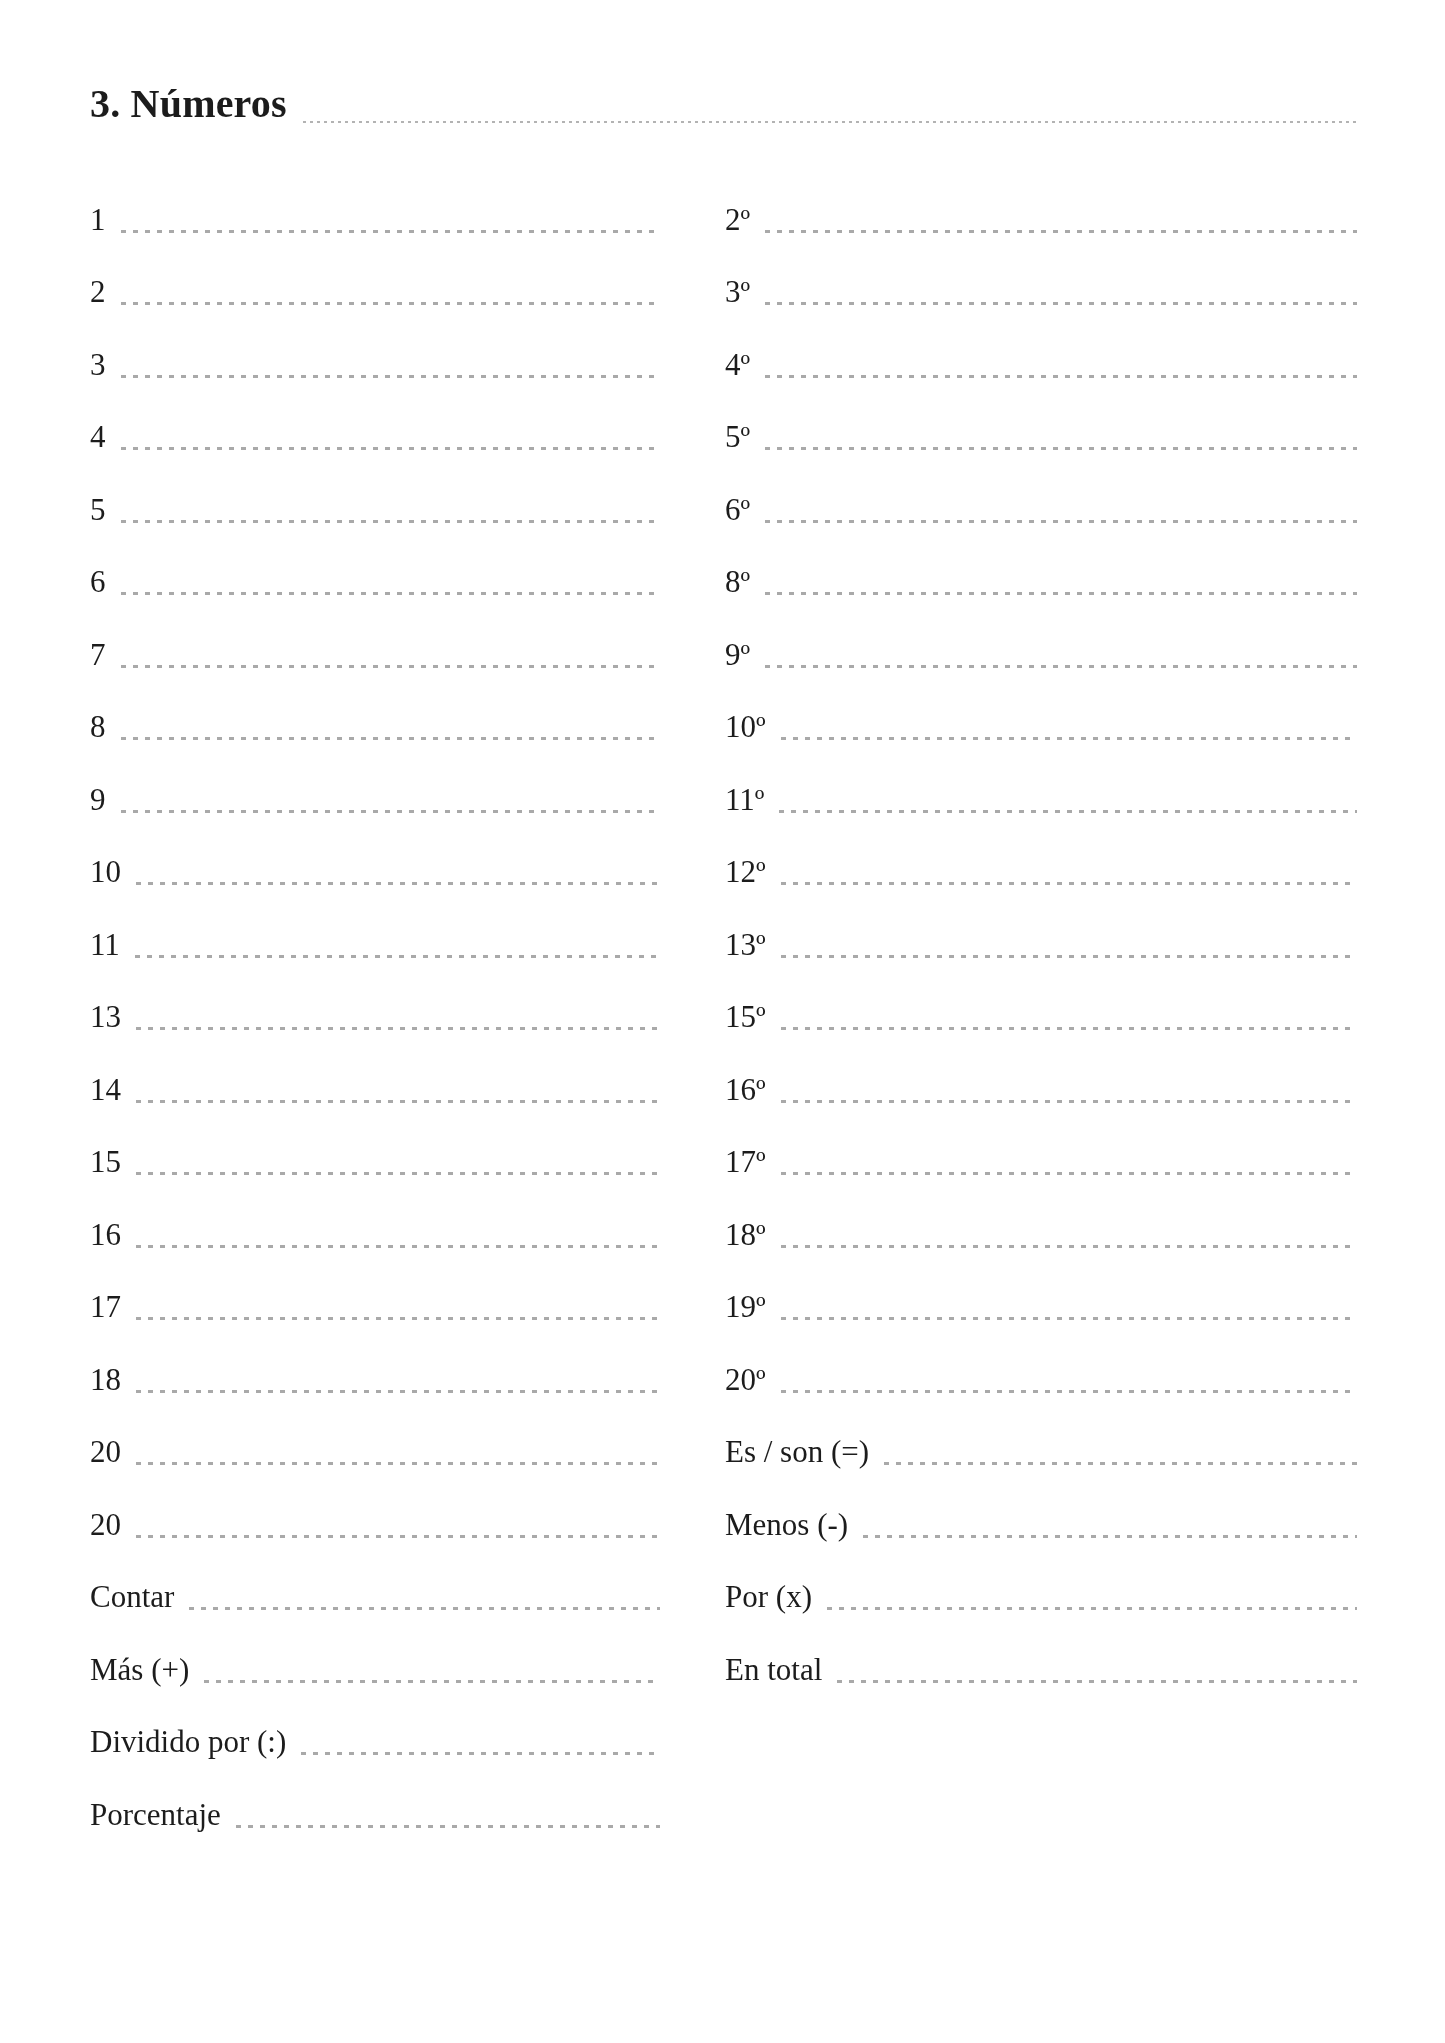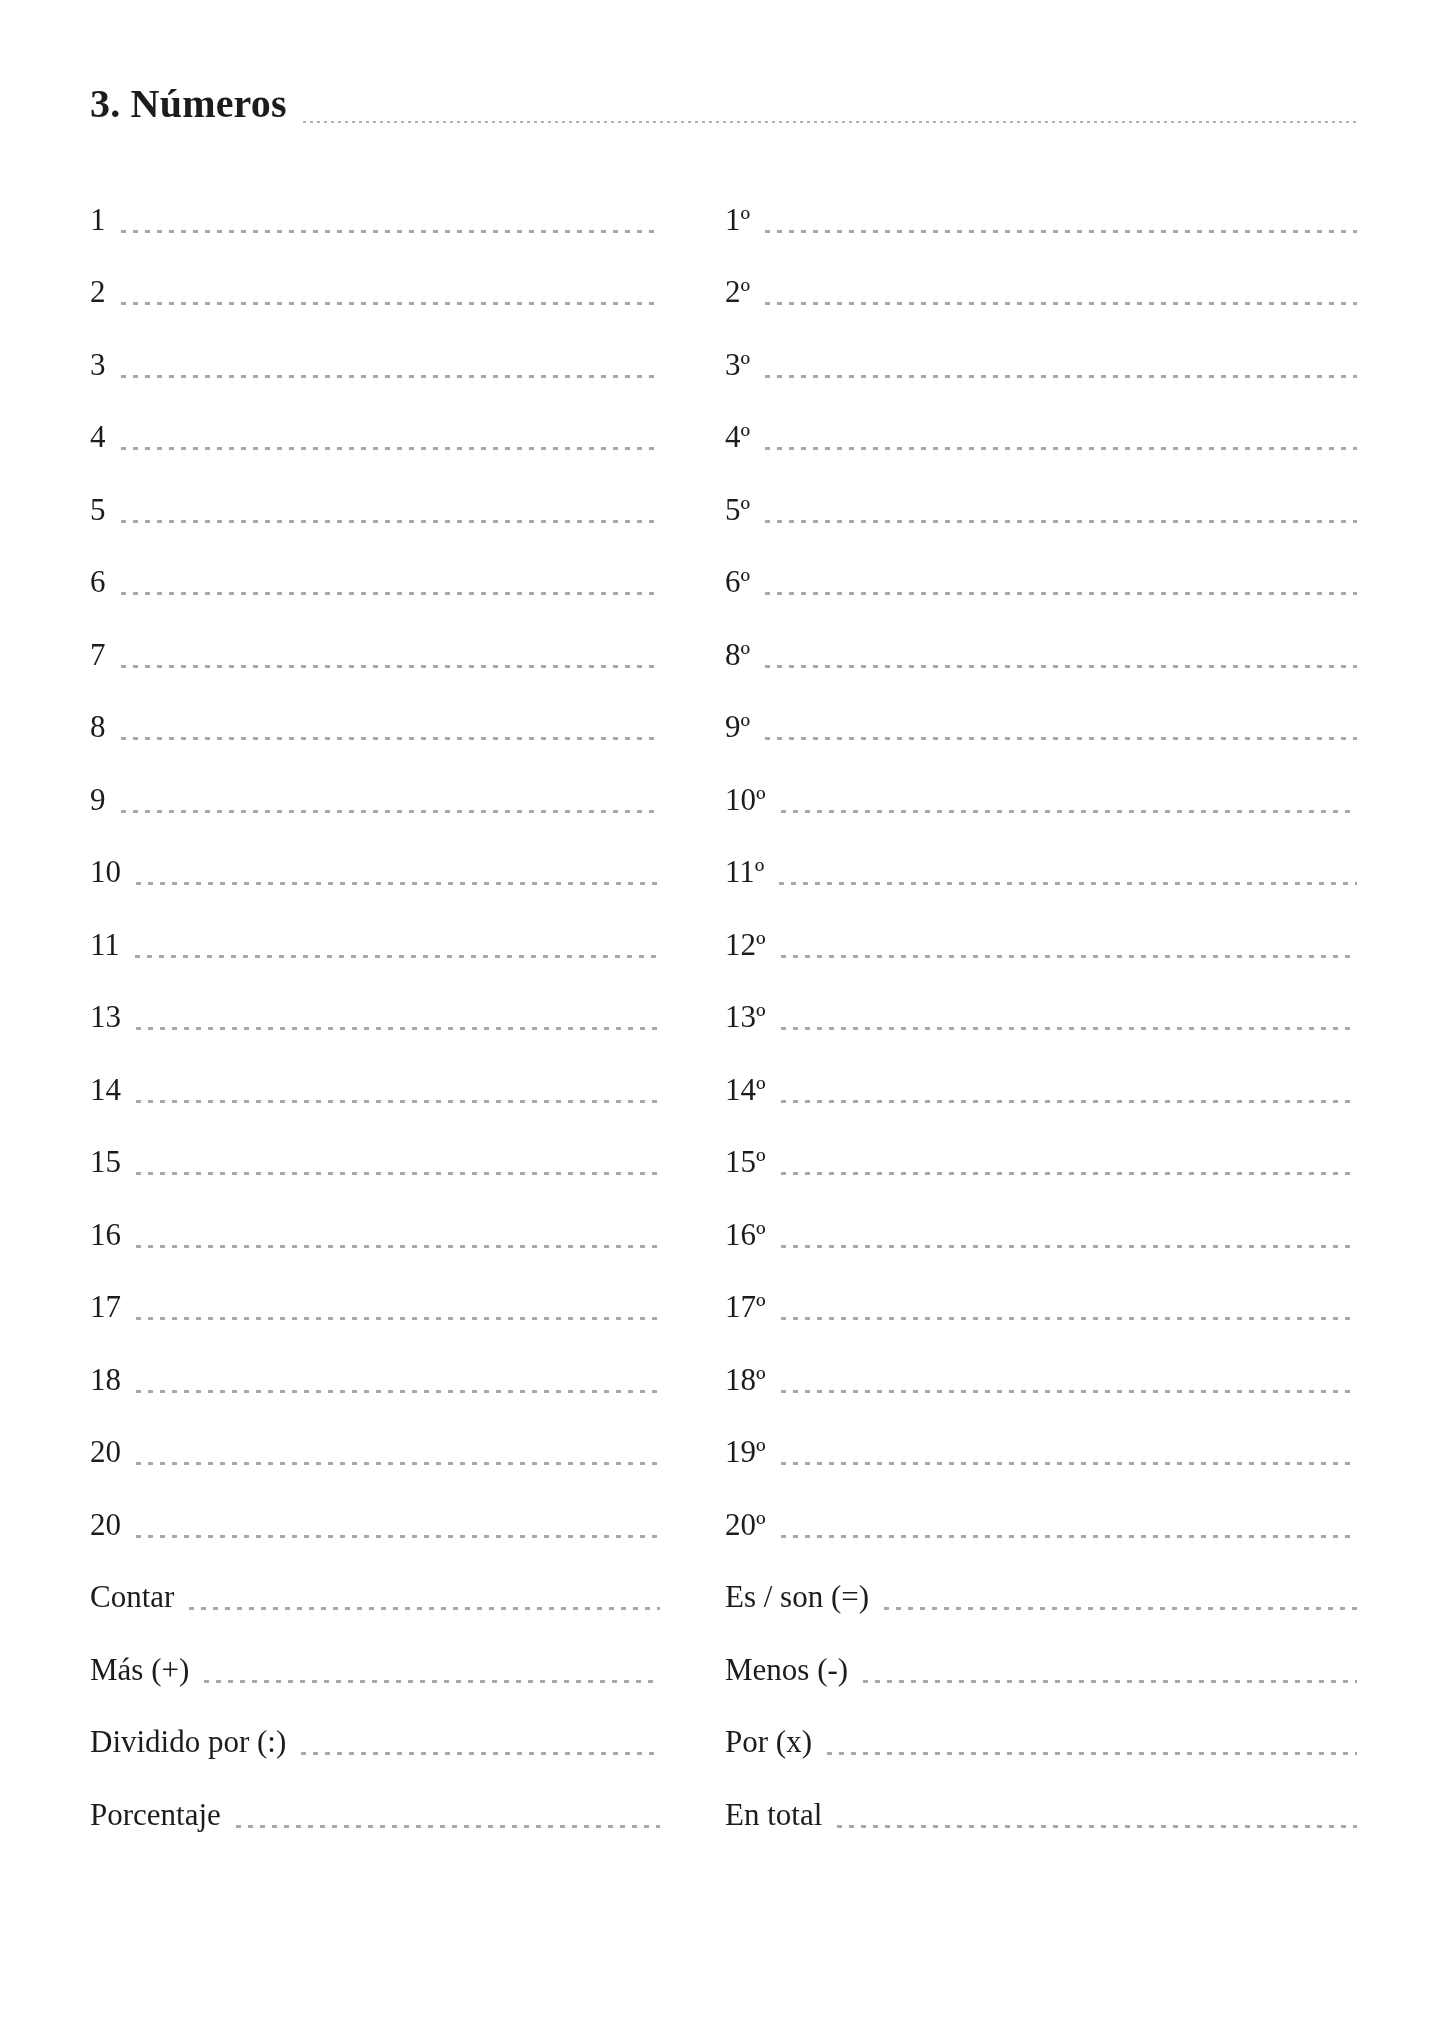--- a/index.html
+++ b/index.html
@@ -190,24 +190,20 @@
     <span class="label">Dividido por (:)</span>
     <span class="line"></span>
   </div>
 
   <div class="row">
     <span class="label">Porcentaje</span>
     <span class="line"></span>
   </div>
 </div>
     <div class="col" id="col-right">
-  <div class="row">
-    <span class="label">1º</span>
-    <span class="line"></span>
-  </div>
 
   <div class="row">
     <span class="label">2º</span>
     <span class="line"></span>
   </div>
 
   <div class="row">
     <span class="label">3º</span>
     <span class="line"></span>
   </div>
@@ -251,24 +247,20 @@
   <div class="row">
     <span class="label">12º</span>
     <span class="line"></span>
   </div>
 
   <div class="row">
     <span class="label">13º</span>
     <span class="line"></span>
   </div>
 
-  <div class="row">
-    <span class="label">14º</span>
-    <span class="line"></span>
-  </div>
 
   <div class="row">
     <span class="label">15º</span>
     <span class="line"></span>
   </div>
 
   <div class="row">
     <span class="label">16º</span>
     <span class="line"></span>
   </div>

